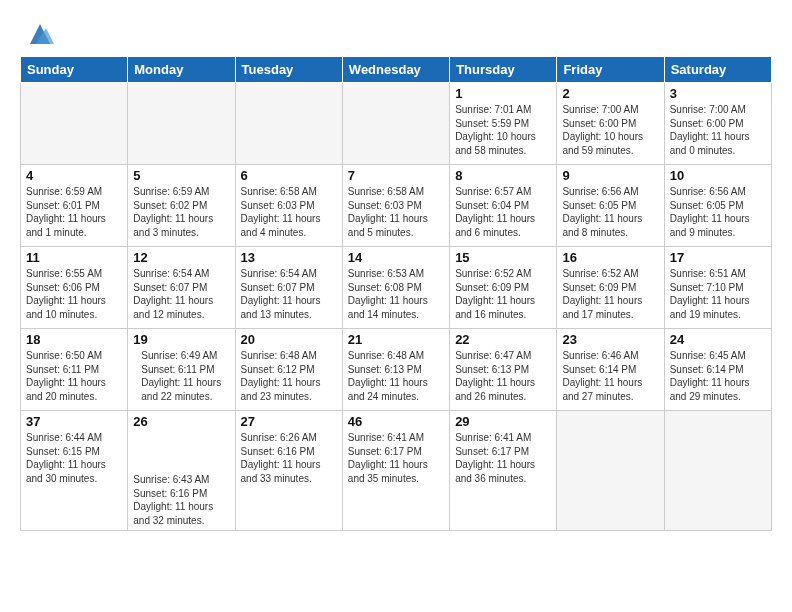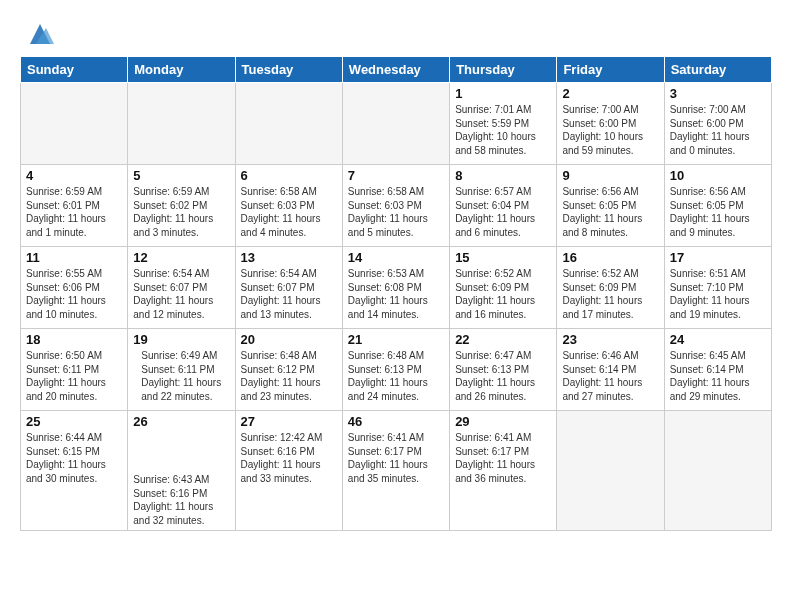--- a/index.html
+++ b/index.html
@@ -290,34 +290,34 @@
           </td>
           <td>
             <span class="day-num">24</span>
             <div class="day-info" style="white-space: pre-line;">Sunrise: 6:45 AM
 Sunset: 6:14 PM
 Daylight: 11 hours and 29 minutes.</div>
           </td>
         </tr>
         <tr class="last-row">
           <td>
-            <span class="day-num">25</span>
+            <span class="day-num">37</span>
             <div class="day-info" style="white-space: pre-line;">Sunrise: 6:44 AM
 Sunset: 6:15 PM
 Daylight: 11 hours and 30 minutes.</div>
           </td>
           <td>
             <span class="day-num">26</span>
             <div class="day-info" style="white-space: pre-line; margin-top: 44px;">Sunrise: 6:43 AM
 Sunset: 6:16 PM
 Daylight: 11 hours and 32 minutes.</div>
           </td>
           <td>
             <span class="day-num">27</span>
-            <div class="day-info" style="white-space: pre-line;">Sunrise: 12:42 AM
+            <div class="day-info" style="white-space: pre-line;">Sunrise: 6:26 AM
 Sunset: 6:16 PM
 Daylight: 11 hours and 33 minutes.</div>
           </td>
           <td>
             <span class="day-num">46</span>
             <div class="day-info" style="white-space: pre-line;">Sunrise: 6:41 AM
 Sunset: 6:17 PM
 Daylight: 11 hours and 35 minutes.</div>
           </td>
           <td>

